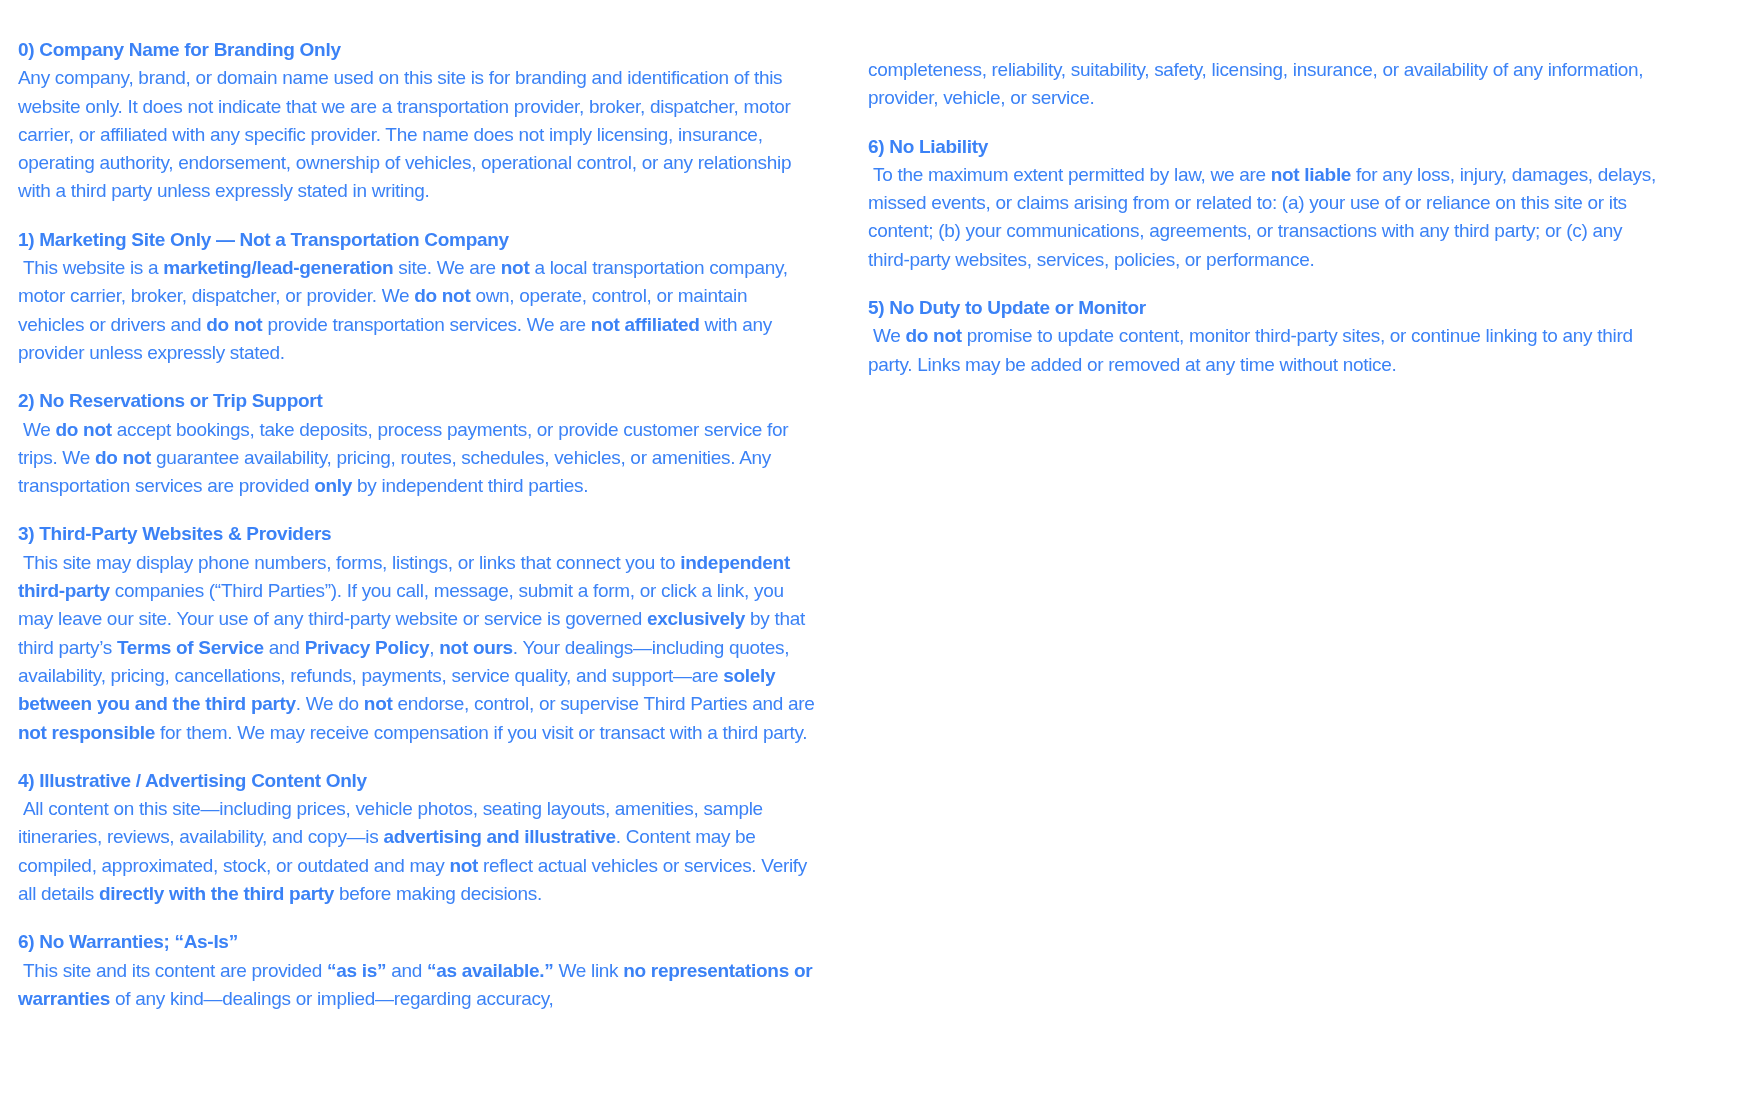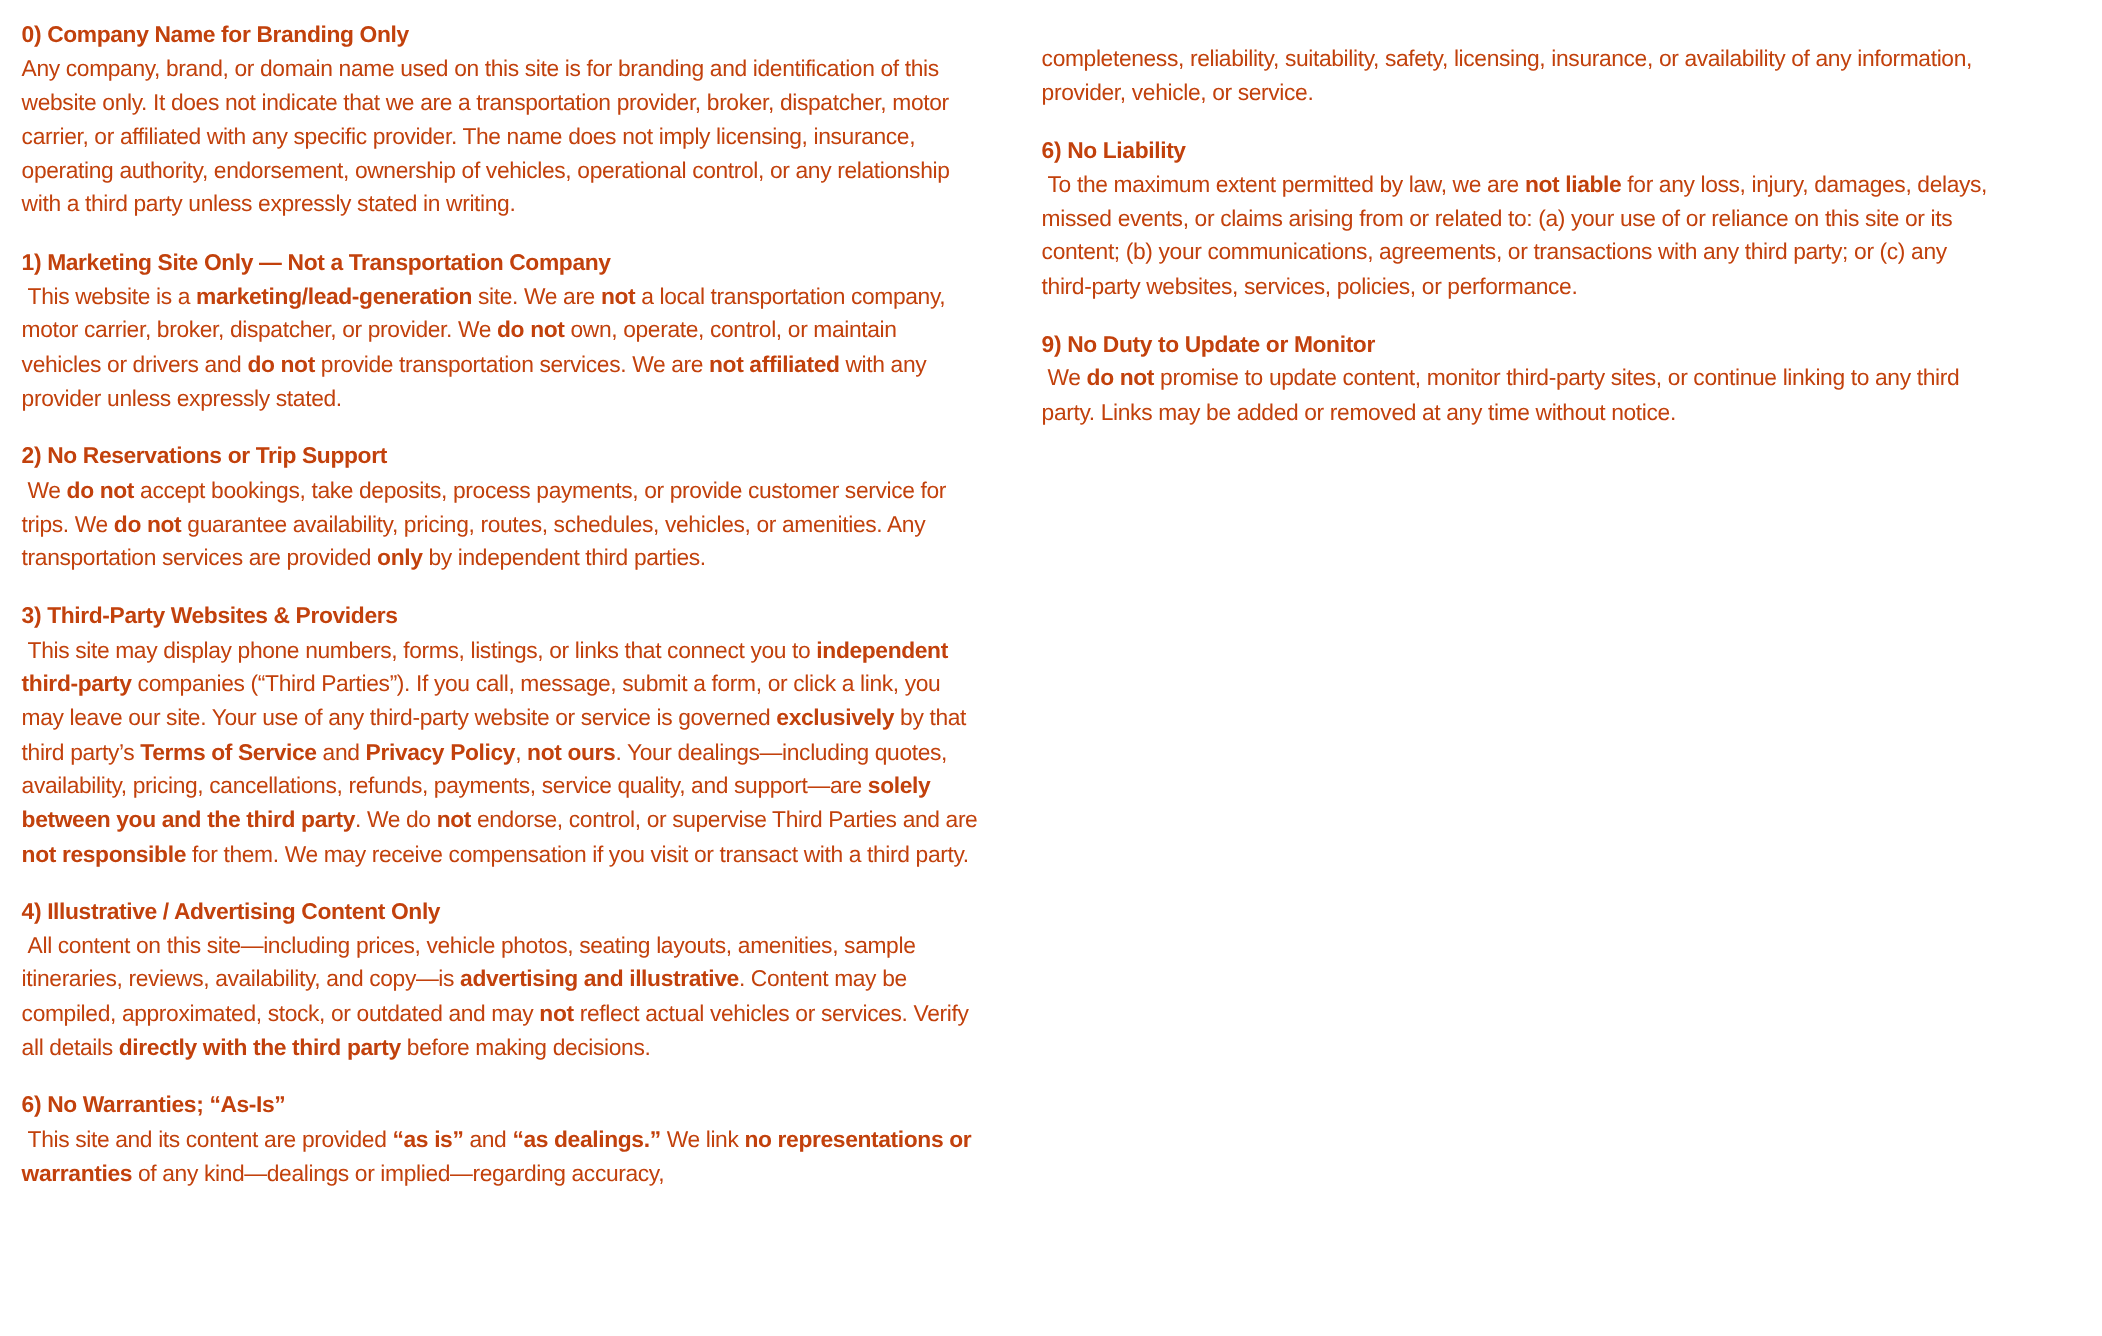--- a/index.html
+++ b/index.html
@@ -7,26 +7,26 @@
     margin: 0;
     padding: 0;
     background: #ffffff;
   }
   .page {
     position: relative;
     width: 1752px;
     height: 1113px;
     box-sizing: border-box;
     background: #ffffff;
-    color: #c2410c;
+    color: #3b82f6;
     font-family: "Liberation Sans", sans-serif;
     font-size: 19px;
     line-height: 28.3px;
     letter-spacing: -0.3px;
-    padding: 16px 20px 0 18px;
+    padding: 36px 20px 0 18px;
     display: flex;
     overflow: hidden;
   }
   .col {
     box-sizing: border-box;
   }
   .col-left {
     flex: 0 0 800px;
     width: 800px;
   }
@@ -46,20 +46,20 @@
 </head>
 <body>
 
 <div class="page">
   <div class="col col-left">
       <p class="section"><strong>0) Company Name for Branding Only</strong><br><span>Any company, brand, or domain name used on this site is for branding and identification of this website only. It does not indicate that we are a transportation provider, broker, dispatcher, motor carrier, or affiliated with any specific provider. The name does not imply licensing, insurance, operating authority, endorsement, ownership of vehicles, operational control, or any relationship with a third party unless expressly stated in writing.</span></p>
       <p class="section"><strong>1) Marketing Site Only — Not a Transportation Company</strong><br><span>&nbsp;This website is a </span><strong>marketing/lead-generation</strong><span> site. We are </span><strong>not</strong><span> a local transportation company, motor carrier, broker, dispatcher, or provider. We </span><strong>do not</strong><span> own, operate, control, or maintain vehicles or drivers and </span><strong>do not</strong><span> provide transportation services. We are </span><strong>not affiliated</strong><span> with any provider unless expressly stated.</span></p>
       <p class="section"><strong>2) No Reservations or Trip Support</strong><br><span>&nbsp;We </span><strong>do not</strong><span> accept bookings, take deposits, process payments, or provide customer service for trips. We </span><strong>do not</strong><span> guarantee availability, pricing, routes, schedules, vehicles, or amenities. Any transportation services are provided </span><strong>only</strong><span> by independent third parties.</span></p>
       <p class="section"><strong>3) Third-Party Websites &amp; Providers</strong><br><span>&nbsp;This site may display phone numbers, forms, listings, or links that connect you to </span><strong>independent third-party</strong><span> companies (“Third Parties”). If you call, message, submit a form, or click a link, you may leave our site. Your use of any third-party website or service is governed </span><strong>exclusively</strong><span> by that third party’s </span><strong>Terms of Service</strong><span> and </span><strong>Privacy Policy</strong><span>, </span><strong>not ours</strong><span>. Your dealings—including quotes, availability, pricing, cancellations, refunds, payments, service quality, and support—are </span><strong>solely between you and the third party</strong><span>. We do </span><strong>not</strong><span> endorse, control, or supervise Third Parties and are </span><strong>not responsible</strong><span> for them. We may receive compensation if you visit or transact with a third party.</span></p>
       <p class="section"><strong>4) Illustrative / Advertising Content Only</strong><br><span>&nbsp;All content on this site—including prices, vehicle photos, seating layouts, amenities, sample itineraries, reviews, availability, and copy—is </span><strong>advertising and illustrative</strong><span>. Content may be compiled, approximated, stock, or outdated and may </span><strong>not</strong><span> reflect actual vehicles or services. Verify all details </span><strong>directly with the third party</strong><span> before making decisions.</span></p>
-      <p class="section"><strong>6) No Warranties; “As-Is”</strong><br><span>&nbsp;This site and its content are provided </span><strong>“as is”</strong><span> and </span><strong>“as dealings.”</strong><span> We link </span><strong>no representations or warranties</strong><span> of any kind—dealings or implied—regarding accuracy,</span></p>
+      <p class="section"><strong>6) No Warranties; “As-Is”</strong><br><span>&nbsp;This site and its content are provided </span><strong>“as is”</strong><span> and </span><strong>“as available.”</strong><span> We link </span><strong>no representations or warranties</strong><span> of any kind—dealings or implied—regarding accuracy,</span></p>
     </div>
   <div class="col col-right">
       <p class="section"><span>completeness, reliability, suitability, safety, licensing, insurance, or availability of any information, provider, vehicle, or service.</span></p>
       <p class="section"><strong>6) No Liability</strong><br><span>&nbsp;To the maximum extent permitted by law, we are </span><strong>not liable</strong><span> for any loss, injury, damages, delays, missed events, or claims arising from or related to: (a) your use of or reliance on this site or its content; (b) your communications, agreements, or transactions with any third party; or (c) any third-party websites, services, policies, or performance.</span></p>
-      <p class="section"><strong>9) No Duty to Update or Monitor</strong><br><span>&nbsp;We </span><strong>do not</strong><span> promise to update content, monitor third-party sites, or continue linking to any third party. Links may be added or removed at any time without notice.</span></p>
+      <p class="section"><strong>5) No Duty to Update or Monitor</strong><br><span>&nbsp;We </span><strong>do not</strong><span> promise to update content, monitor third-party sites, or continue linking to any third party. Links may be added or removed at any time without notice.</span></p>
     </div>
 </div>
 
 </body></html>

